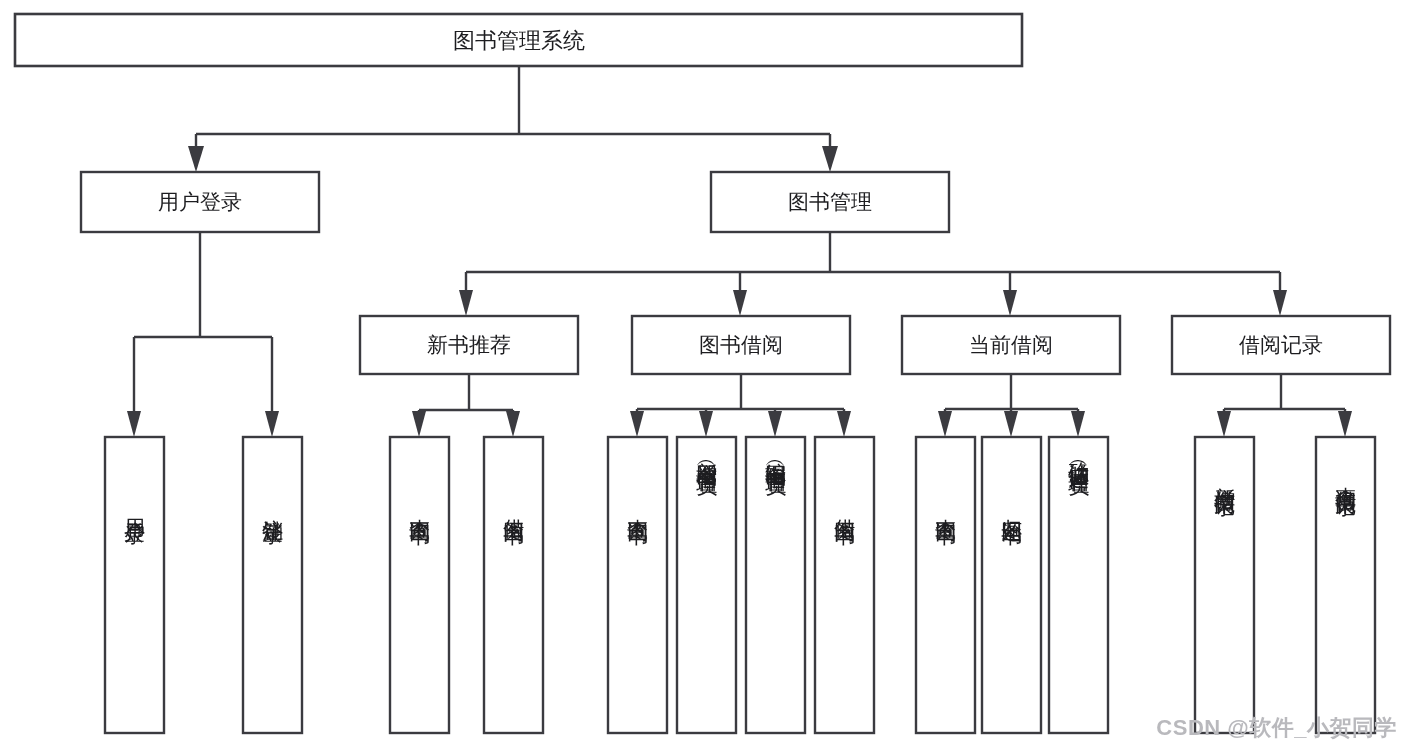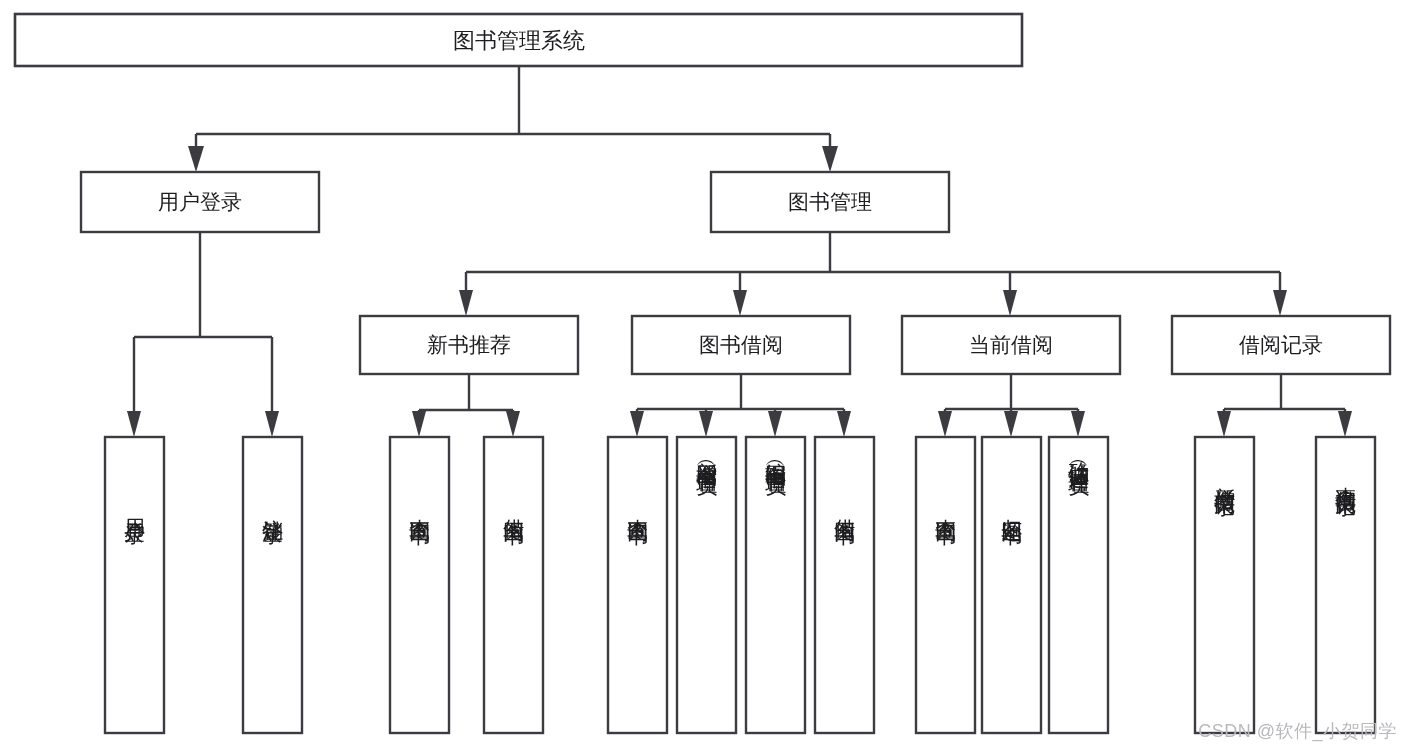--- a/index.html
+++ b/index.html
@@ -76,24 +76,25 @@
     line-height: 1.06;
     letter-spacing: 2px;
     color: #1d1d20;
     white-space: nowrap;
   }
   #watermark {
     position: absolute;
     right: 8px;
     bottom: 4px;
     font-family: "Liberation Sans", "DejaVu Sans", sans-serif;
-    font-size: 18px;
+    font-size: 22px;
     color: #b9b9bd;
     letter-spacing: 0.5px;
     white-space: nowrap;
+    font-weight: bold;
   }
 </style>
 </head>
 <body>
 
 <div id="diagram-root">
 
   <svg class="diagram-canvas" viewBox="0 0 1405 747">
 
     <g>

